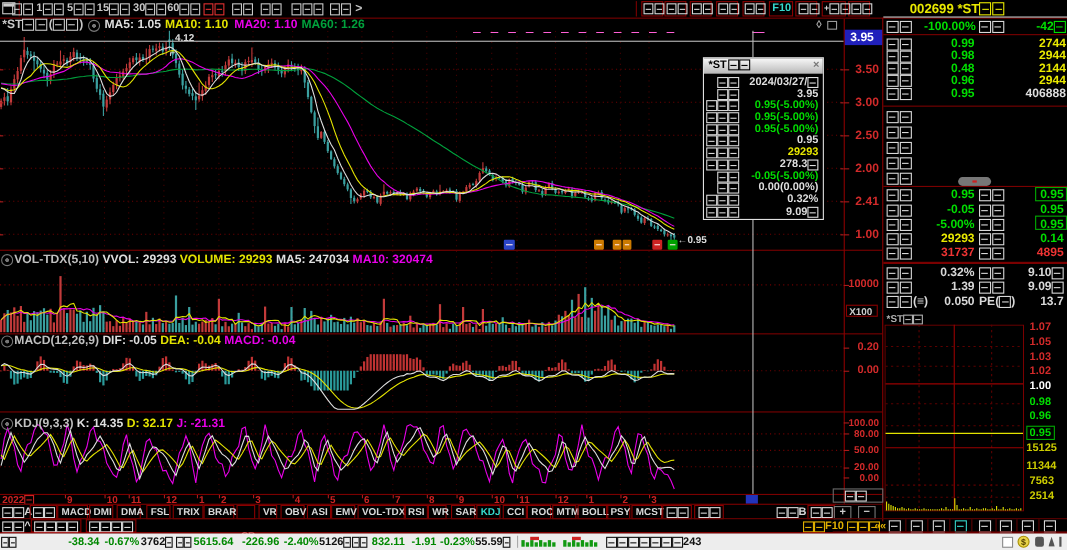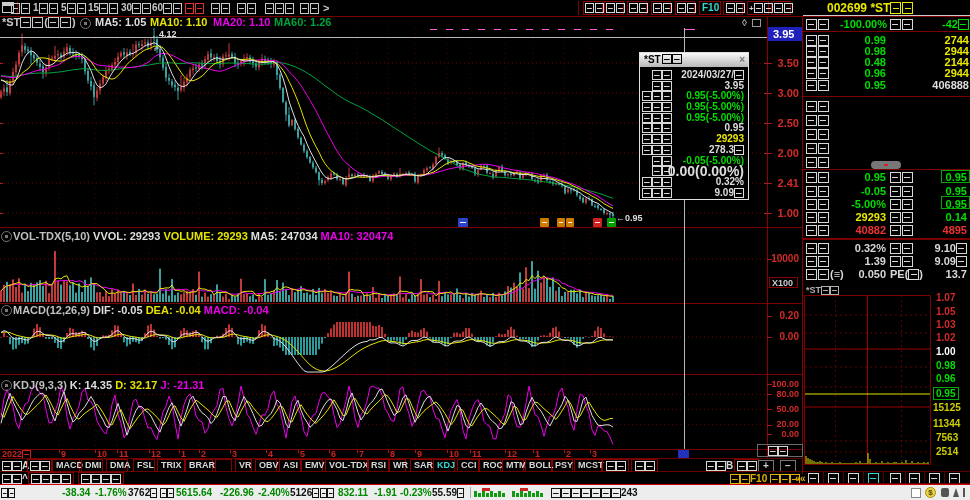--- a/index.html
+++ b/index.html
@@ -1118,21 +1118,21 @@
 <div class="box" style="left:28px;top:472px;width:46px;height:12px"></div>
 <div class="t" style="left:31px;top:474px;color:#d8d8d8;font-size:10px;line-height:10px;"><i style="display:inline-block;box-sizing:border-box;border:1px solid;width:10px;height:10px;margin-right:0px;vertical-align:top;background:linear-gradient(currentColor,currentColor) 50% 55%/70% 1px no-repeat;"></i><i style="display:inline-block;box-sizing:border-box;border:1px solid;width:10px;height:10px;margin-right:0px;vertical-align:top;background:linear-gradient(currentColor,currentColor) 50% 55%/70% 1px no-repeat;"></i><i style="display:inline-block;box-sizing:border-box;border:1px solid;width:10px;height:10px;margin-right:0px;vertical-align:top;background:linear-gradient(currentColor,currentColor) 50% 55%/70% 1px no-repeat;"></i><i style="display:inline-block;box-sizing:border-box;border:1px solid;width:10px;height:10px;margin-right:0px;vertical-align:top;background:linear-gradient(currentColor,currentColor) 50% 55%/70% 1px no-repeat;"></i></div>
 <div class="box" style="left:78px;top:472px;width:46px;height:12px"></div>
 <div class="t" style="left:81px;top:474px;color:#d8d8d8;font-size:10px;line-height:10px;"><i style="display:inline-block;box-sizing:border-box;border:1px solid;width:10px;height:10px;margin-right:0px;vertical-align:top;background:linear-gradient(currentColor,currentColor) 50% 55%/70% 1px no-repeat;"></i><i style="display:inline-block;box-sizing:border-box;border:1px solid;width:10px;height:10px;margin-right:0px;vertical-align:top;background:linear-gradient(currentColor,currentColor) 50% 55%/70% 1px no-repeat;"></i><i style="display:inline-block;box-sizing:border-box;border:1px solid;width:10px;height:10px;margin-right:0px;vertical-align:top;background:linear-gradient(currentColor,currentColor) 50% 55%/70% 1px no-repeat;"></i><i style="display:inline-block;box-sizing:border-box;border:1px solid;width:10px;height:10px;margin-right:0px;vertical-align:top;background:linear-gradient(currentColor,currentColor) 50% 55%/70% 1px no-repeat;"></i></div>
 <div class="t" style="left:730px;top:474px;color:#e0b000;font-size:10px;line-height:10px;"><i style="display:inline-block;box-sizing:border-box;border:1px solid;width:10px;height:10px;margin-right:0px;vertical-align:top;background:linear-gradient(currentColor,currentColor) 50% 55%/70% 1px no-repeat;"></i><i style="display:inline-block;box-sizing:border-box;border:1px solid;width:10px;height:10px;margin-right:0px;vertical-align:top;background:linear-gradient(currentColor,currentColor) 50% 55%/70% 1px no-repeat;"></i>F10 <i style="display:inline-block;box-sizing:border-box;border:1px solid;width:10px;height:10px;margin-right:0px;vertical-align:top;background:linear-gradient(currentColor,currentColor) 50% 55%/70% 1px no-repeat;"></i><i style="display:inline-block;box-sizing:border-box;border:1px solid;width:10px;height:10px;margin-right:0px;vertical-align:top;background:linear-gradient(currentColor,currentColor) 50% 55%/70% 1px no-repeat;"></i><i style="display:inline-block;box-sizing:border-box;border:1px solid;width:10px;height:10px;margin-right:0px;vertical-align:top;background:linear-gradient(currentColor,currentColor) 50% 55%/70% 1px no-repeat;"></i>«</div>
 <div style="position:absolute;left:0;top:484px;width:970px;height:1px;background:#cc0000"></div>
 <div style="position:absolute;left:0;top:485px;width:970px;height:15px;background:#ededed"></div>
 <div class="t" style="left:1px;top:488px;color:#111111;font-size:10px;line-height:10px;"><i style="display:inline-block;box-sizing:border-box;border:1px solid;width:7px;height:10px;margin-right:0px;vertical-align:top;background:linear-gradient(currentColor,currentColor) 50% 55%/70% 1px no-repeat;"></i><i style="display:inline-block;box-sizing:border-box;border:1px solid;width:7px;height:10px;margin-right:0px;vertical-align:top;background:linear-gradient(currentColor,currentColor) 50% 55%/70% 1px no-repeat;"></i></div>
 <div class="t" style="left:16px;top:512px;color:#008800;font-size:10px;line-height:10px;padding-left:10px;">2993.14</div>
 <div class="t" style="left:62px;top:488px;color:#008800;font-size:10px;line-height:10px;">-38.34</div>
-<div class="t" style="left:95px;top:488px;color:#008800;font-size:10px;line-height:10px;">-1.76%</div>
+<div class="t" style="left:95px;top:488px;color:#008800;font-size:10px;line-height:10px;">-0.67%</div>
 <div class="t" style="left:128px;top:488px;color:#111111;font-size:10px;line-height:10px;">3762<i style="display:inline-block;box-sizing:border-box;border:1px solid;width:7px;height:10px;margin-right:0px;vertical-align:top;background:linear-gradient(currentColor,currentColor) 50% 55%/70% 1px no-repeat;"></i></div>
 <div class="t" style="left:160px;top:488px;color:#111111;font-size:10px;line-height:10px;"><i style="display:inline-block;box-sizing:border-box;border:1px solid;width:7px;height:10px;margin-right:0px;vertical-align:top;background:linear-gradient(currentColor,currentColor) 50% 55%/70% 1px no-repeat;"></i><i style="display:inline-block;box-sizing:border-box;border:1px solid;width:7px;height:10px;margin-right:0px;vertical-align:top;background:linear-gradient(currentColor,currentColor) 50% 55%/70% 1px no-repeat;"></i></div>
 <div class="t" style="left:176px;top:488px;color:#008800;font-size:10px;line-height:10px;">5615.64</div>
 <div class="t" style="left:220px;top:488px;color:#008800;font-size:10px;line-height:10px;">-226.96</div>
 <div class="t" style="left:258px;top:488px;color:#008800;font-size:10px;line-height:10px;">-2.40%</div>
 <div class="t" style="left:290px;top:488px;color:#111111;font-size:10px;line-height:10px;">5126<i style="display:inline-block;box-sizing:border-box;border:1px solid;width:7px;height:10px;margin-right:0px;vertical-align:top;background:linear-gradient(currentColor,currentColor) 50% 55%/70% 1px no-repeat;"></i></div>
 <div class="t" style="left:320px;top:488px;color:#111111;font-size:10px;line-height:10px;"><i style="display:inline-block;box-sizing:border-box;border:1px solid;width:7px;height:10px;margin-right:0px;vertical-align:top;background:linear-gradient(currentColor,currentColor) 50% 55%/70% 1px no-repeat;"></i><i style="display:inline-block;box-sizing:border-box;border:1px solid;width:7px;height:10px;margin-right:0px;vertical-align:top;background:linear-gradient(currentColor,currentColor) 50% 55%/70% 1px no-repeat;"></i></div>
 <div class="t" style="left:338px;top:488px;color:#008800;font-size:10px;line-height:10px;">832.11</div>
 <div class="t" style="left:374px;top:488px;color:#008800;font-size:10px;line-height:10px;">-1.91</div>
 <div class="t" style="left:400px;top:488px;color:#008800;font-size:10px;line-height:10px;">-0.23%</div>
@@ -1244,21 +1244,21 @@
 <div class="t" style="left:806px;top:199px;color:#d8d8d8;font-size:11px;line-height:11px;"><i style="display:inline-block;box-sizing:border-box;border:1px solid;width:11px;height:11px;margin-right:1px;vertical-align:top;background:linear-gradient(currentColor,currentColor) 50% 55%/70% 1px no-repeat;"></i><i style="display:inline-block;box-sizing:border-box;border:1px solid;width:11px;height:11px;margin-right:1px;vertical-align:top;background:linear-gradient(currentColor,currentColor) 50% 55%/70% 1px no-repeat;"></i></div>
 <div class="t" style="right:84px;left:auto;top:199px;color:#00dd00;font-size:11px;line-height:11px;">-5.00%</div>
 <div class="t" style="left:890px;top:199px;color:#d8d8d8;font-size:11px;line-height:11px;"><i style="display:inline-block;box-sizing:border-box;border:1px solid;width:11px;height:11px;margin-right:1px;vertical-align:top;background:linear-gradient(currentColor,currentColor) 50% 55%/70% 1px no-repeat;"></i><i style="display:inline-block;box-sizing:border-box;border:1px solid;width:11px;height:11px;margin-right:1px;vertical-align:top;background:linear-gradient(currentColor,currentColor) 50% 55%/70% 1px no-repeat;"></i></div>
 <div style="position:absolute;left:941px;top:196px;width:29px;height:13px;border:1px solid #00aa00;box-sizing:border-box"></div>
 <div class="t" style="right:3px;left:auto;top:199px;color:#00dd00;font-size:11px;line-height:11px;">0.95</div>
 <div class="t" style="left:806px;top:212px;color:#d8d8d8;font-size:11px;line-height:11px;"><i style="display:inline-block;box-sizing:border-box;border:1px solid;width:11px;height:11px;margin-right:1px;vertical-align:top;background:linear-gradient(currentColor,currentColor) 50% 55%/70% 1px no-repeat;"></i><i style="display:inline-block;box-sizing:border-box;border:1px solid;width:11px;height:11px;margin-right:1px;vertical-align:top;background:linear-gradient(currentColor,currentColor) 50% 55%/70% 1px no-repeat;"></i></div>
 <div class="t" style="right:84px;left:auto;top:212px;color:#e8e800;font-size:11px;line-height:11px;">29293</div>
 <div class="t" style="left:890px;top:212px;color:#d8d8d8;font-size:11px;line-height:11px;"><i style="display:inline-block;box-sizing:border-box;border:1px solid;width:11px;height:11px;margin-right:1px;vertical-align:top;background:linear-gradient(currentColor,currentColor) 50% 55%/70% 1px no-repeat;"></i><i style="display:inline-block;box-sizing:border-box;border:1px solid;width:11px;height:11px;margin-right:1px;vertical-align:top;background:linear-gradient(currentColor,currentColor) 50% 55%/70% 1px no-repeat;"></i></div>
 <div class="t" style="right:3px;left:auto;top:212px;color:#00dd00;font-size:11px;line-height:11px;">0.14</div>
 <div class="t" style="left:806px;top:225px;color:#d8d8d8;font-size:11px;line-height:11px;"><i style="display:inline-block;box-sizing:border-box;border:1px solid;width:11px;height:11px;margin-right:1px;vertical-align:top;background:linear-gradient(currentColor,currentColor) 50% 55%/70% 1px no-repeat;"></i><i style="display:inline-block;box-sizing:border-box;border:1px solid;width:11px;height:11px;margin-right:1px;vertical-align:top;background:linear-gradient(currentColor,currentColor) 50% 55%/70% 1px no-repeat;"></i></div>
-<div class="t" style="right:84px;left:auto;top:225px;color:#ee3333;font-size:11px;line-height:11px;">40882</div>
+<div class="t" style="right:84px;left:auto;top:225px;color:#ee3333;font-size:11px;line-height:11px;">31737</div>
 <div class="t" style="left:890px;top:225px;color:#d8d8d8;font-size:11px;line-height:11px;"><i style="display:inline-block;box-sizing:border-box;border:1px solid;width:11px;height:11px;margin-right:1px;vertical-align:top;background:linear-gradient(currentColor,currentColor) 50% 55%/70% 1px no-repeat;"></i><i style="display:inline-block;box-sizing:border-box;border:1px solid;width:11px;height:11px;margin-right:1px;vertical-align:top;background:linear-gradient(currentColor,currentColor) 50% 55%/70% 1px no-repeat;"></i></div>
 <div class="t" style="right:3px;left:auto;top:225px;color:#ee3333;font-size:11px;line-height:11px;">4895</div>
 <div class="hl" style="left:803px;top:238px;width:167px;height:2px"></div>
 <div class="t" style="left:806px;top:243px;color:#d8d8d8;font-size:11px;line-height:11px;"><i style="display:inline-block;box-sizing:border-box;border:1px solid;width:11px;height:11px;margin-right:1px;vertical-align:top;background:linear-gradient(currentColor,currentColor) 50% 55%/70% 1px no-repeat;"></i><i style="display:inline-block;box-sizing:border-box;border:1px solid;width:11px;height:11px;margin-right:1px;vertical-align:top;background:linear-gradient(currentColor,currentColor) 50% 55%/70% 1px no-repeat;"></i></div>
 <div class="t" style="right:84px;left:auto;top:243px;color:#d8d8d8;font-size:11px;line-height:11px;">0.32%</div>
 <div class="t" style="left:890px;top:243px;color:#d8d8d8;font-size:11px;line-height:11px;"><i style="display:inline-block;box-sizing:border-box;border:1px solid;width:11px;height:11px;margin-right:1px;vertical-align:top;background:linear-gradient(currentColor,currentColor) 50% 55%/70% 1px no-repeat;"></i><i style="display:inline-block;box-sizing:border-box;border:1px solid;width:11px;height:11px;margin-right:1px;vertical-align:top;background:linear-gradient(currentColor,currentColor) 50% 55%/70% 1px no-repeat;"></i></div>
 <div class="t" style="right:3px;left:auto;top:243px;color:#d8d8d8;font-size:11px;line-height:11px;">9.10<i style="display:inline-block;box-sizing:border-box;border:1px solid;width:11px;height:11px;margin-right:0px;vertical-align:top;background:linear-gradient(currentColor,currentColor) 50% 55%/70% 1px no-repeat;"></i></div>
 <div class="t" style="left:806px;top:256px;color:#d8d8d8;font-size:11px;line-height:11px;"><i style="display:inline-block;box-sizing:border-box;border:1px solid;width:11px;height:11px;margin-right:1px;vertical-align:top;background:linear-gradient(currentColor,currentColor) 50% 55%/70% 1px no-repeat;"></i><i style="display:inline-block;box-sizing:border-box;border:1px solid;width:11px;height:11px;margin-right:1px;vertical-align:top;background:linear-gradient(currentColor,currentColor) 50% 55%/70% 1px no-repeat;"></i></div>
 <div class="t" style="right:84px;left:auto;top:256px;color:#d8d8d8;font-size:11px;line-height:11px;">1.39</div>
 <div class="t" style="left:890px;top:256px;color:#d8d8d8;font-size:11px;line-height:11px;"><i style="display:inline-block;box-sizing:border-box;border:1px solid;width:11px;height:11px;margin-right:1px;vertical-align:top;background:linear-gradient(currentColor,currentColor) 50% 55%/70% 1px no-repeat;"></i><i style="display:inline-block;box-sizing:border-box;border:1px solid;width:11px;height:11px;margin-right:1px;vertical-align:top;background:linear-gradient(currentColor,currentColor) 50% 55%/70% 1px no-repeat;"></i></div>
@@ -1394,17 +1394,17 @@
     <div style="position:absolute;right:4px;top:60px;color:#00dd00;font-size:10px;line-height:10px">0.95(-5.00%)</div>
     <div style="position:absolute;right:76px;top:70px;color:#d8d8d8;font-size:10px;line-height:10px"><i style="display:inline-block;box-sizing:border-box;border:1px solid;width:10px;height:10px;margin-right:0px;vertical-align:top;background:linear-gradient(currentColor,currentColor) 50% 55%/70% 1px no-repeat;"></i><i style="display:inline-block;box-sizing:border-box;border:1px solid;width:10px;height:10px;margin-right:0px;vertical-align:top;background:linear-gradient(currentColor,currentColor) 50% 55%/70% 1px no-repeat;"></i><i style="display:inline-block;box-sizing:border-box;border:1px solid;width:10px;height:10px;margin-right:0px;vertical-align:top;background:linear-gradient(currentColor,currentColor) 50% 55%/70% 1px no-repeat;"></i></div>
     <div style="position:absolute;right:4px;top:70px;color:#dedede;font-size:10px;line-height:10px">0.95</div>
     <div style="position:absolute;right:76px;top:81px;color:#d8d8d8;font-size:10px;line-height:10px"><i style="display:inline-block;box-sizing:border-box;border:1px solid;width:10px;height:10px;margin-right:0px;vertical-align:top;background:linear-gradient(currentColor,currentColor) 50% 55%/70% 1px no-repeat;"></i><i style="display:inline-block;box-sizing:border-box;border:1px solid;width:10px;height:10px;margin-right:0px;vertical-align:top;background:linear-gradient(currentColor,currentColor) 50% 55%/70% 1px no-repeat;"></i><i style="display:inline-block;box-sizing:border-box;border:1px solid;width:10px;height:10px;margin-right:0px;vertical-align:top;background:linear-gradient(currentColor,currentColor) 50% 55%/70% 1px no-repeat;"></i></div>
     <div style="position:absolute;right:4px;top:81px;color:#e8e800;font-size:10px;line-height:10px">29293</div>
     <div style="position:absolute;right:76px;top:92px;color:#d8d8d8;font-size:10px;line-height:10px"><i style="display:inline-block;box-sizing:border-box;border:1px solid;width:10px;height:10px;margin-right:0px;vertical-align:top;background:linear-gradient(currentColor,currentColor) 50% 55%/70% 1px no-repeat;"></i><i style="display:inline-block;box-sizing:border-box;border:1px solid;width:10px;height:10px;margin-right:0px;vertical-align:top;background:linear-gradient(currentColor,currentColor) 50% 55%/70% 1px no-repeat;"></i><i style="display:inline-block;box-sizing:border-box;border:1px solid;width:10px;height:10px;margin-right:0px;vertical-align:top;background:linear-gradient(currentColor,currentColor) 50% 55%/70% 1px no-repeat;"></i></div>
     <div style="position:absolute;right:4px;top:92px;color:#dedede;font-size:10px;line-height:10px">278.3<i style="display:inline-block;box-sizing:border-box;border:1px solid;width:10px;height:10px;margin-right:0px;vertical-align:top;background:linear-gradient(currentColor,currentColor) 50% 55%/70% 1px no-repeat;"></i></div>
     <div style="position:absolute;right:76px;top:103px;color:#d8d8d8;font-size:10px;line-height:10px"><i style="display:inline-block;box-sizing:border-box;border:1px solid;width:10px;height:10px;margin-right:0px;vertical-align:top;background:linear-gradient(currentColor,currentColor) 50% 55%/70% 1px no-repeat;"></i><i style="display:inline-block;box-sizing:border-box;border:1px solid;width:10px;height:10px;margin-right:0px;vertical-align:top;background:linear-gradient(currentColor,currentColor) 50% 55%/70% 1px no-repeat;"></i></div>
     <div style="position:absolute;right:4px;top:103px;color:#00dd00;font-size:10px;line-height:10px">-0.05(-5.00%)</div>
     <div style="position:absolute;right:76px;top:113px;color:#d8d8d8;font-size:10px;line-height:10px"><i style="display:inline-block;box-sizing:border-box;border:1px solid;width:10px;height:10px;margin-right:0px;vertical-align:top;background:linear-gradient(currentColor,currentColor) 50% 55%/70% 1px no-repeat;"></i><i style="display:inline-block;box-sizing:border-box;border:1px solid;width:10px;height:10px;margin-right:0px;vertical-align:top;background:linear-gradient(currentColor,currentColor) 50% 55%/70% 1px no-repeat;"></i></div>
-    <div style="position:absolute;right:4px;top:113px;color:#dedede;font-size:14px;line-height:10px">0.00(0.00%)</div>
+    <div style="position:absolute;right:4px;top:113px;color:#dedede;font-size:10px;line-height:10px">0.00(0.00%)</div>
     <div style="position:absolute;right:76px;top:124px;color:#d8d8d8;font-size:10px;line-height:10px"><i style="display:inline-block;box-sizing:border-box;border:1px solid;width:10px;height:10px;margin-right:0px;vertical-align:top;background:linear-gradient(currentColor,currentColor) 50% 55%/70% 1px no-repeat;"></i><i style="display:inline-block;box-sizing:border-box;border:1px solid;width:10px;height:10px;margin-right:0px;vertical-align:top;background:linear-gradient(currentColor,currentColor) 50% 55%/70% 1px no-repeat;"></i><i style="display:inline-block;box-sizing:border-box;border:1px solid;width:10px;height:10px;margin-right:0px;vertical-align:top;background:linear-gradient(currentColor,currentColor) 50% 55%/70% 1px no-repeat;"></i></div>
     <div style="position:absolute;right:4px;top:124px;color:#dedede;font-size:10px;line-height:10px">0.32%</div>
     <div style="position:absolute;right:76px;top:135px;color:#d8d8d8;font-size:10px;line-height:10px"><i style="display:inline-block;box-sizing:border-box;border:1px solid;width:10px;height:10px;margin-right:0px;vertical-align:top;background:linear-gradient(currentColor,currentColor) 50% 55%/70% 1px no-repeat;"></i><i style="display:inline-block;box-sizing:border-box;border:1px solid;width:10px;height:10px;margin-right:0px;vertical-align:top;background:linear-gradient(currentColor,currentColor) 50% 55%/70% 1px no-repeat;"></i><i style="display:inline-block;box-sizing:border-box;border:1px solid;width:10px;height:10px;margin-right:0px;vertical-align:top;background:linear-gradient(currentColor,currentColor) 50% 55%/70% 1px no-repeat;"></i></div>
     <div style="position:absolute;right:4px;top:135px;color:#dedede;font-size:10px;line-height:10px">9.09<i style="display:inline-block;box-sizing:border-box;border:1px solid;width:10px;height:10px;margin-right:0px;vertical-align:top;background:linear-gradient(currentColor,currentColor) 50% 55%/70% 1px no-repeat;"></i></div>
   </div>
 </body></html>

